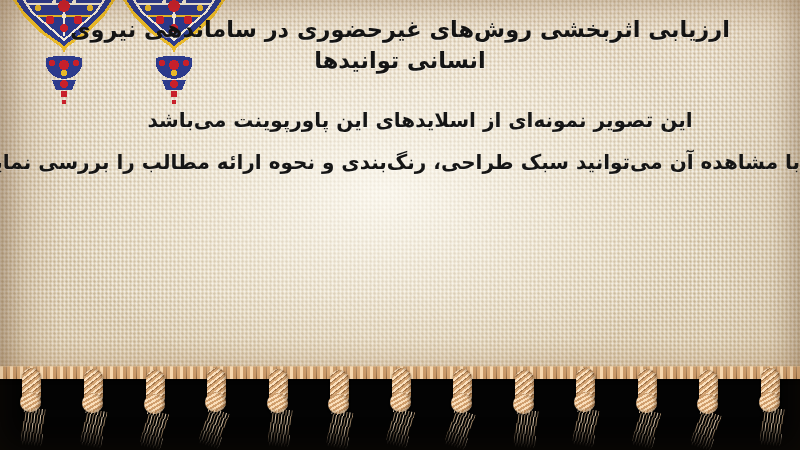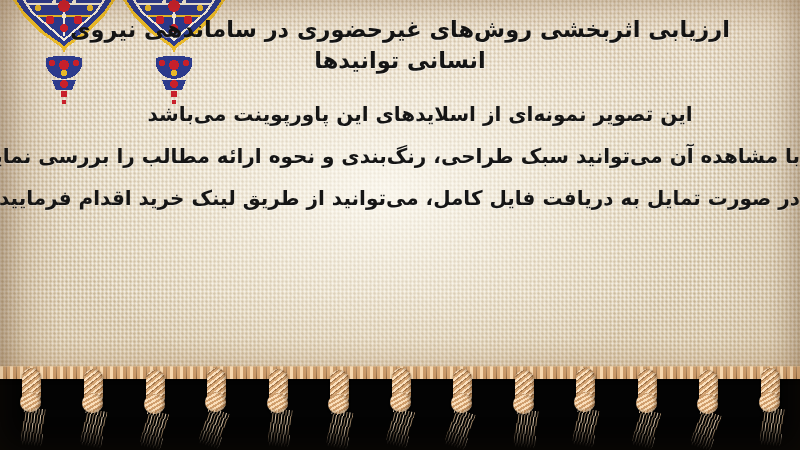--- a/index.html
+++ b/index.html
@@ -82,21 +82,21 @@
     font-size:22.5px;
     line-height:31px;
     color:#141414;
     letter-spacing:0;
     direction:rtl;
     text-shadow:0 1px 0 rgba(255,255,255,.35);
   }
 
   .body-block {
     position:absolute;
-    left:0; top:104px;
+    left:0; top:110px;
     width:800px;
     direction:rtl;
     text-align:center;
     padding-left:40px;
   }
   .body-line {
     font-family:"DejaVu Sans", sans-serif;
     font-weight:bold;
     font-size:20px;
     line-height:21px;
@@ -294,21 +294,20 @@
   </div>
 
   <div class="title">
     <div>ارزیابی اثربخشی روش‌های غیرحضوری در ساماندهی نیروی</div>
     <div>انسانی توانید‌ها</div>
   </div>
 
   <div class="body-block">
     <div class="body-line">این تصویر نمونه‌ای از اسلایدهای این پاورپوینت می‌باشد</div>
     <div class="body-line">با مشاهده آن می‌توانید سبک طراحی، رنگ‌بندی و نحوه ارائه مطالب را بررسی نمایید</div>
-    <div class="body-line">در صورت تمایل به دریافت فایل کامل، می‌توانید از طریق لینک خرید اقدام فرمایید</div>
   </div>
 
   <div class="fringe-band" id="fringe-band">
       <div class="tassel" style="left: 18px; top: 2px;">
         <div class="knot"></div>
         <div class="knot2"></div>
         <div class="brush" style="transform: rotate(6deg);"></div>
       </div>
       <div class="tassel" style="left: 80px; top: 3px;">
         <div class="knot"></div>

